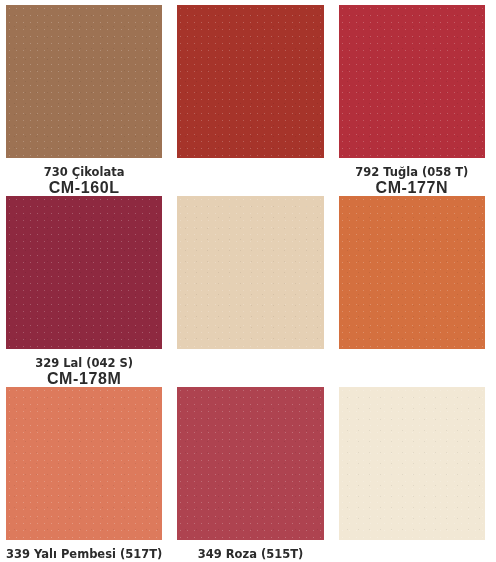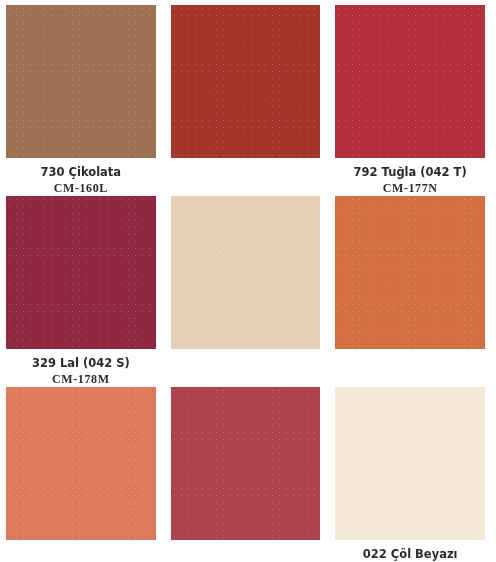--- a/index.html
+++ b/index.html
@@ -52,22 +52,22 @@
     padding-top: 7px;
   }
   .swatch-name {
     font-size: 11.5px;
     font-weight: bold;
     color: #2b2b2b;
     line-height: 15px;
     white-space: nowrap;
   }
   .swatch-code {
-    font-family: Liberation Serif, serif;
-    font-size: 12px;
+    font-family: Liberation Sans, sans-serif;
+    font-size: 16px;
     font-weight: bold;
     color: #2b2b2b;
     line-height: 16px;
     letter-spacing: 0.6px;
     white-space: nowrap;
   }
 </style>
 </head>
 <body>
 
@@ -81,21 +81,21 @@
     </div>
   </div>
 
   <div class="swatch-cell">
     <div class="swatch-chip" style="background-color: rgb(166, 52, 42);"></div>
   </div>
 
   <div class="swatch-cell">
     <div class="swatch-chip" style="background-color: rgb(179, 47, 60);"></div>
     <div class="swatch-caption">
-      <div class="swatch-name">792 Tuğla (042 T)</div>
+      <div class="swatch-name">792 Tuğla (058 T)</div>
       <div class="swatch-code">CM-177N</div>
     </div>
   </div>
 
   <div class="swatch-cell">
     <div class="swatch-chip" style="background-color: rgb(142, 41, 64);"></div>
     <div class="swatch-caption">
       <div class="swatch-name">329 Lal (042 S)</div>
       <div class="swatch-code">CM-178M</div>
     </div>
@@ -104,27 +104,31 @@
   <div class="swatch-cell">
     <div class="swatch-chip" style="background-color: rgb(229, 208, 180);"></div>
   </div>
 
   <div class="swatch-cell">
     <div class="swatch-chip" style="background-color: rgb(212, 112, 63);"></div>
   </div>
 
   <div class="swatch-cell">
     <div class="swatch-chip" style="background-color: rgb(221, 122, 92);"></div>
+    <div class="swatch-caption">
+      <div class="swatch-name">339 Yalı Pembesi (517T)</div>
+
+    </div>
   </div>
 
   <div class="swatch-cell">
     <div class="swatch-chip" style="background-color: rgb(174, 67, 80);"></div>
+    <div class="swatch-caption">
+      <div class="swatch-name">349 Roza (515T)</div>
+
+    </div>
   </div>
 
   <div class="swatch-cell">
     <div class="swatch-chip" style="background-color: rgb(242, 232, 213);"></div>
-    <div class="swatch-caption">
-      <div class="swatch-name">022 Çöl Beyazı</div>
-
-    </div>
   </div>
 
 </div>
 
 </body></html>

